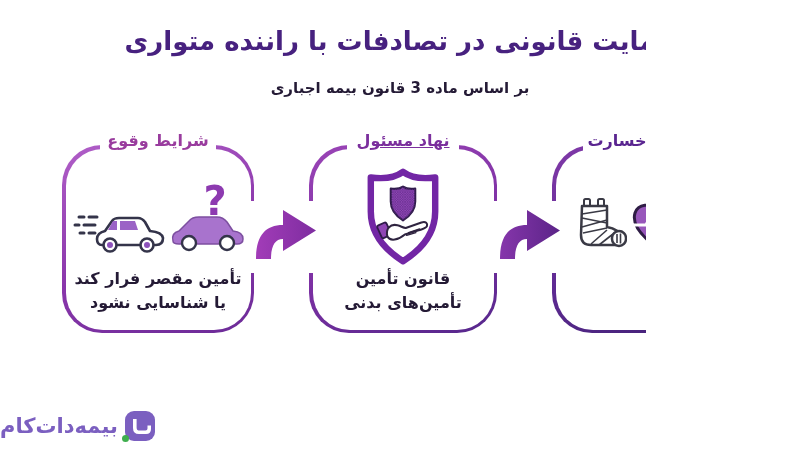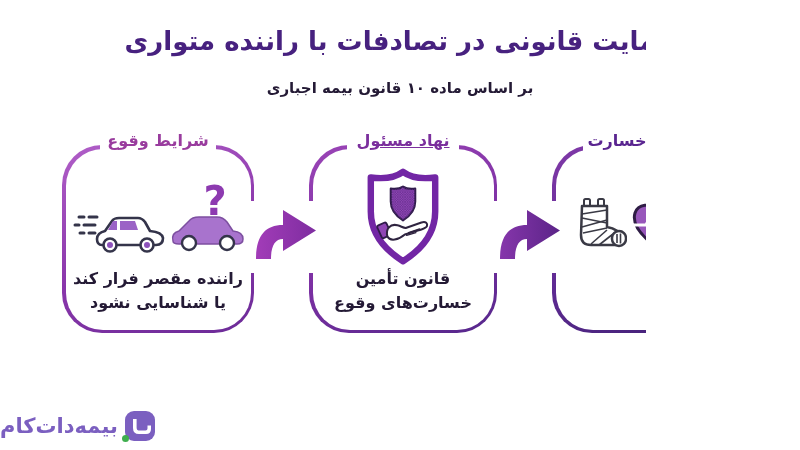--- a/index.html
+++ b/index.html
@@ -55,21 +55,21 @@
   .logo-dot{position:absolute;left:-3px;bottom:-1px;width:7px;height:7px;border-radius:50%;
         background:#3fae4e;}
   .logo-text{font-size:21px;font-weight:bold;color:#7b5fc0;}
 </style>
 </head>
 <body>
 
 <div class="stage">
 
   <h1 class="title" dir="rtl">حمایت قانونی در تصادفات با راننده متواری</h1>
-  <div class="subtitle" dir="rtl">بر اساس ماده ۱۰ قانون بیمه اجباری</div>
+  <div class="subtitle" dir="rtl">بر اساس ماده 3 قانون بیمه اجباری</div>
 
   <section class="box box1">
     <div class="inner"></div>
     <i class="gap gap-top"></i>
     <i class="gap gap-right"></i>
     <h2 class="box-header hc1" dir="rtl">شرایط وقوع</h2>
 
     <svg class="icon speeding-car" viewBox="0 0 95 54">
       <g stroke="#34344a" stroke-width="3" stroke-linecap="round">
         <line x1="6" y1="14" x2="11" y2="14"></line>
@@ -89,21 +89,21 @@
     </svg>
 
     <svg class="icon unknown-car" viewBox="0 0 76 80">
       <path d="M5,64 Q3,56 11,54 L21,44 Q24,40 31,40 L49,40 Q55,40 59,45 L65,54 Q75,55 75,62 Q75,67 69,67 L11,67 Q5,67 5,64 Z" fill="#a873cd" stroke="#7d4fa0" stroke-width="1.5" stroke-linejoin="round"></path>
       <text x="47" y="38" text-anchor="middle" font-size="40" font-weight="bold" fill="#8d3ab0">?</text>
       <circle cx="21" cy="66" r="7" fill="#ffffff" stroke="#34344a" stroke-width="2.4"></circle>
       <circle cx="59" cy="66" r="7" fill="#ffffff" stroke="#34344a" stroke-width="2.4"></circle>
     </svg>
 
     <div class="box-text" dir="rtl">
-      <div>راننده مقصر فرار کند</div>
+      <div>تأمین مقصر فرار کند</div>
       <div>یا شناسایی نشود</div>
     </div>
   </section>
 
   <svg class="arrow arrow1" viewBox="0 0 68 57">
     <defs>
       <linearGradient id="ag1" x1="0" y1="0" x2="1" y2="0">
         <stop offset="0" stop-color="#a23cb8"></stop>
           <stop offset="1" stop-color="#7e2da0"></stop>
       </linearGradient>
@@ -129,21 +129,21 @@
         <path d="M50,5 Q62,14 85,11 L85,48 Q85,80 50,102 Q15,80 15,48 L15,11 Q38,14 50,5 Z" fill="#8f46b4" stroke="#2f1b4a" stroke-width="6" stroke-linejoin="round"></path>
         <path d="M50,5 Q62,14 85,11 L85,48 Q85,80 50,102 Q15,80 15,48 L15,11 Q38,14 50,5 Z" fill="url(#xh)"></path>
       </g>
       <rect x="24" y="61" width="11" height="15" rx="2" fill="#8f46b4" stroke="#2f1b4a" stroke-width="2" transform="rotate(-25 29.5 68.5)"></rect>
       <path d="M33,75 C31,67 36,61 44,63 C48,64 50,66 53,66 L70,60 C75,58.5 77,61 76,64 C75,66.5 71,67 67,68.5 L52,73 C45,79 36,81 33,75 Z" fill="#ffffff" stroke="#2f2440" stroke-width="2.2" stroke-linejoin="round"></path>
       <path d="M56,71 L68,67 M54,74 L64,71" stroke="#2f2440" stroke-width="1.5" fill="none" stroke-linecap="round"></path>
     </svg>
 
     <div class="box-text" dir="rtl">
       <div>قانون تأمین</div>
-      <div>خسارت‌های وقوع</div>
+      <div>تأمین‌های بدنی</div>
     </div>
   </section>
 
   <svg class="arrow arrow2" viewBox="0 0 68 57">
     <defs>
       <linearGradient id="ag2" x1="0" y1="0" x2="1" y2="0">
         <stop offset="0" stop-color="#8636ab"></stop>
           <stop offset="1" stop-color="#5b2488"></stop>
       </linearGradient>
     </defs>

